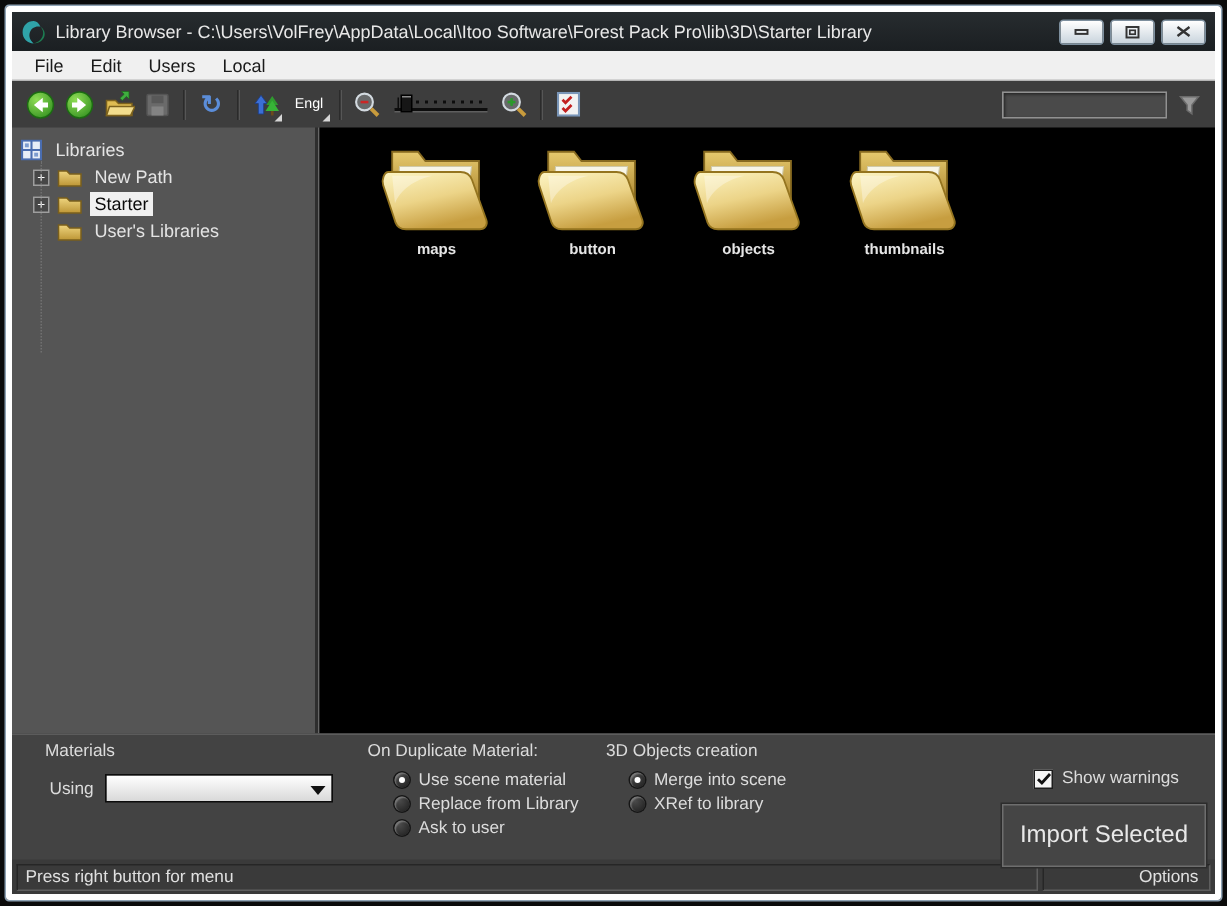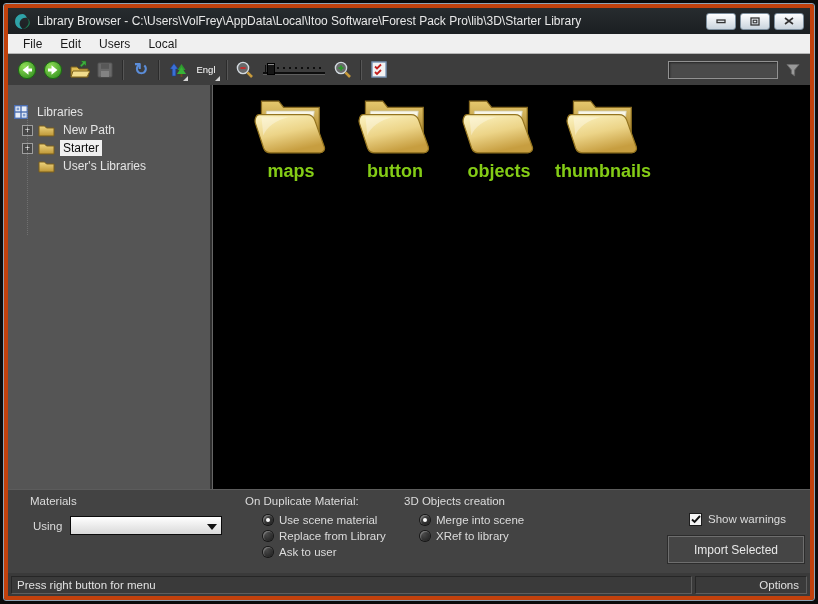--- a/index.html
+++ b/index.html
@@ -1,20 +1,20 @@
 <!DOCTYPE html>
 <html><head>
 <meta charset="utf-8">
 <style>
   * { margin:0; padding:0; box-sizing:border-box; }
   html,body { width:818px; height:604px; overflow:hidden; background:#0b0b0b;
               font-family:"Liberation Sans", sans-serif; }
 
   .window { position:absolute; left:4px; top:4px; width:810px; height:596px;
-            border:4px solid #c2410c; outline:1px solid #8fa3b5; border-radius:2px;
+            border:4px solid #ffffff; outline:1px solid #8fa3b5; border-radius:2px;
             background:#3d3d3d; display:flex; flex-direction:column; }
 
   
   .titlebar { height:26px; background:linear-gradient(#272c2f,#1b1f22);
               display:flex; align-items:center; padding:0 6px; flex:0 0 auto; }
   .app-icon { width:17px; height:17px; margin-right:6px; flex:0 0 auto; }
   .title-text { color:#e8e8e8; font-size:12px; white-space:nowrap; overflow:hidden; flex:1 1 auto; }
   .win-btns { display:flex; gap:4px; flex:0 0 auto; }
   .win-btn { width:30px; height:17px; border:1px solid #7d8f9e; border-radius:3px;
              background:linear-gradient(#ffffff,#c9d4dd); display:flex;
@@ -51,21 +51,21 @@
 
   .toolbar-right { margin-left:auto; display:flex; align-items:center; }
   .search-input { width:110px; height:18px; background:#4a4a4a; border:1px solid #919191;
                   box-shadow:inset 1px 1px 2px rgba(0,0,0,.5); color:#eee; font-size:11px;
                   padding:0 4px; outline:none; font-family:"Liberation Sans",sans-serif; }
   .funnel-btn { width:22px; height:22px; display:flex; align-items:center;
                 justify-content:center; margin-left:4px; }
 
   
   .main { flex:1 1 auto; display:flex; min-height:0; }
-  .sidebar { width:202px; background:#555555; padding-top:18px; position:relative; flex:0 0 auto; }
+  .sidebar { width:202px; background:#555555; padding-top:6px; position:relative; flex:0 0 auto; }
   .splitter { width:3px; background:#2e2e2e; border-right:1px solid #666; flex:0 0 auto; }
   .content { flex:1 1 auto; background:#000; padding:10px 0 0 26px; display:flex;
              align-items:flex-start; }
 
   .tree-row { height:18px; display:flex; align-items:center; color:#e4e4e4;
               font-size:12px; white-space:nowrap; }
   .tree-row.root { padding-left:6px; }
   .tree-row.child { padding-left:14px; }
   .expander { width:11px; height:11px; background:#474747; border:1px solid #9e9e9e;
               color:#fff; font-size:9px; line-height:9px; text-align:center;
@@ -73,21 +73,21 @@
   .expander-spacer { width:16px; flex:0 0 auto; }
   .lib-icon { width:14px; height:14px; margin-right:6px; flex:0 0 auto; }
   .sfolder { width:17px; height:14px; margin-right:5px; flex:0 0 auto; }
   .tree-label { padding:1px 3px; }
   .tree-label.selected { background:#f0f0f0; color:#0a0a0a; }
   .tree-vline { position:absolute; left:19px; top:22px; height:128px;
                 border-left:1px dotted #8c8c8c; opacity:.5; }
 
   .folder-item { width:104px; display:flex; flex-direction:column; align-items:center; }
   .folder-item svg.big-folder { width:80px; height:64px; }
-  .folder-label { color:#84cc16; font-size:18px; font-weight:bold; margin-top:2px;
+  .folder-label { color:#e5e5e5; font-size:10px; font-weight:bold; margin-top:2px;
                   font-family:"Liberation Sans",sans-serif; }
 
   
   .bottom-panel { height:84px; background:#434343; border-top:1px solid #5c5c5c;
                   position:relative; flex:0 0 auto; font-size:11.5px; color:#dcdcdc; }
   .bp-header { position:absolute; top:5px; }
   .bp-materials-header { left:22px; }
   .bp-dup-header { left:237px; }
   .bp-obj-header { left:396px; }
   .using-label { position:absolute; left:25px; top:30px; }
@@ -100,23 +100,23 @@
   .radio-row { position:absolute; display:flex; align-items:center; height:14px; }
   .radio { width:10px; height:10px; border-radius:50%; margin-right:6px;
            background:radial-gradient(circle at 35% 30%, #4a4a4a, #1d1d1d);
            box-shadow:inset 1px 1px 1px rgba(255,255,255,.3), 0 0 0 1px #161616;
            position:relative; flex:0 0 auto; }
   .radio.selected::after { content:""; position:absolute; left:3px; top:3px;
                            width:4px; height:4px; border-radius:50%; background:#fff; }
   .checkbox-row { position:absolute; left:681px; top:23px; display:flex; }
   .checkbox { width:13px; height:13px; background:#f5f5f5; border:1px solid #1d1d1d;
               margin-right:6px; display:flex; align-items:center; justify-content:center; }
-  .import-btn { position:absolute; left:660px; top:46px; width:136px; height:27px;
+  .import-btn { position:absolute; left:660px; top:46px; width:136px; height:42px;
                 background:#454545; border:1px solid #6e6e6e; box-shadow:0 0 0 1px #2c2c2c;
-                color:#e8e8e8; font-size:12px; display:flex; align-items:center;
+                color:#e8e8e8; font-size:16px; display:flex; align-items:center;
                 justify-content:center; font-family:"Liberation Sans",sans-serif; }
 
   
   .statusbar { height:23px; background:#3a3a3a; display:flex; align-items:center;
                padding:0 3px; gap:3px; flex:0 0 auto; }
   .status-seg { height:18px; border:1px solid; border-color:#262626 #5e5e5e #5e5e5e #262626;
                 color:#e0e0e0; font-size:11.5px; display:flex; align-items:center; }
   .status-msg { flex:1 1 auto; padding-left:5px; }
   .status-options { width:112px; justify-content:flex-end; padding-right:7px; }
 </style>

